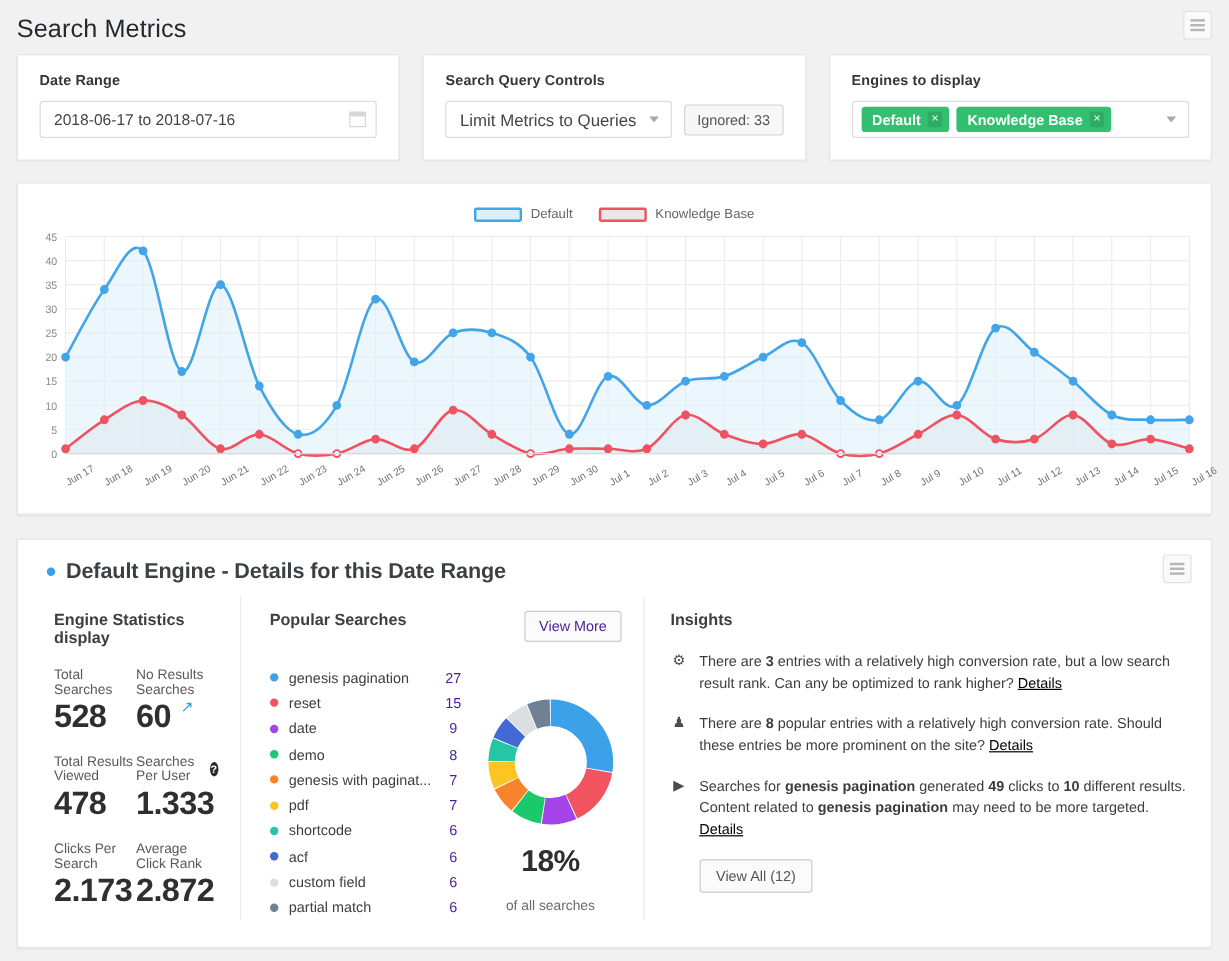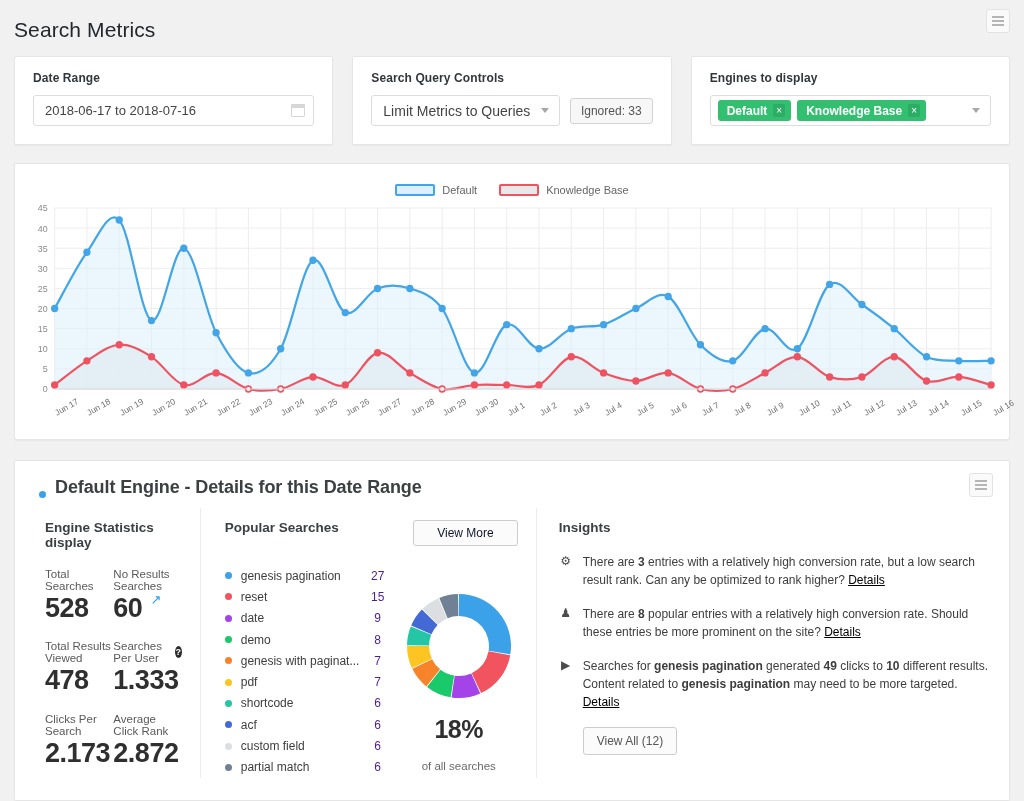--- a/index.html
+++ b/index.html
@@ -7,21 +7,21 @@
   body {
     width: 1024px; height: 801px;
     background: #f1f1f1;
     font-family: "Liberation Sans", sans-serif;
     color: #32373c;
     overflow: hidden;
   }
 
   
   .topbar {
-    height: 56px;
+    height: 45px;
     display: flex; align-items: center;
     padding: 4px 14px 0 14px;
     position: relative;
   }
   .page-title {
     font-size: 21px; font-weight: 400; color: #23282d;
     letter-spacing: .1px;
   }
   .hamburger-btn {
     position: absolute; right: 14px; top: 9px;
@@ -118,21 +118,21 @@
   .xlabels span {
     position: absolute; top: 2px;
     font-size: 8.5px; color: #707070;
     transform: rotate(-30deg); transform-origin: left top;
     white-space: nowrap;
   }
 
   
   .details-panel { margin: 20px 14px 0 14px; padding: 0; }
   .details-head {
-    display: flex; align-items: flex-end;
+    display: flex; align-items: center;
     padding: 16px 16px 4px 24px; position: relative;
   }
   .dot-blue { width: 7px; height: 7px; border-radius: 50%; background: #3ca0e7; margin-right: 9px; }
   .details-title { font-size: 18px; font-weight: bold; color: #3c4043; letter-spacing: -.1px; }
   .details-head .hamburger-btn { top: 12px; right: 16px; }
 
   .details-body { display: flex; padding: 6px 0 22px 0; }
   .col-stats { width: 316px; padding: 12px 18px 0 30px; }
   .col-pop    { width: 336px; padding: 12px 18px 0 24px; border-left: 1px solid #ececec; }
   .col-ins    { flex: 1 1 auto; padding: 12px 18px 0 22px; border-left: 1px solid #ececec; }
@@ -145,21 +145,21 @@
   .ext-icon { font-size: 13px; color: #2d9ee0; font-weight: normal; }
   .help-icon {
     width: 12px; height: 12px; border-radius: 50%;
     background: #2b2b2b; color: #fff; font-size: 9px; font-weight: bold;
     display: inline-flex; align-items: center; justify-content: center;
   }
 
   .pop-head { display: flex; align-items: flex-start; justify-content: space-between; }
   .view-more-btn {
     border: 1px solid #ccc; border-radius: 3px; background: #fbfbfb;
-    font-size: 12px; color: #0f172a; padding: 5px 23px; cursor: pointer;
+    font-size: 12px; color: #4c1d95; padding: 5px 11px; cursor: pointer;
   }
   .pop-body { display: flex; gap: 8px; margin-top: 12px; }
   .pop-list { width: 172px; }
   .pop-row { display: flex; align-items: center; font-size: 12px; color: #3d3d3d; height: 21.3px; }
   .pop-dot { width: 7px; height: 7px; border-radius: 50%; margin-right: 9px; flex: 0 0 auto; }
   .pop-name { flex: 1 1 auto; white-space: nowrap; overflow: hidden; text-overflow: ellipsis; }
   .pop-count { width: 28px; text-align: center; color: #4c1d95; }
   .donut-wrap { flex: 1 1 auto; display: flex; flex-direction: column; align-items: center; padding-top: 22px; }
   .donut-pct { font-size: 25px; font-weight: bold; color: #2f2f2f; margin-top: 10px; letter-spacing: -.5px;}
   .donut-sub { font-size: 11.5px; color: #6a6a6a; margin-top: 16px; }

